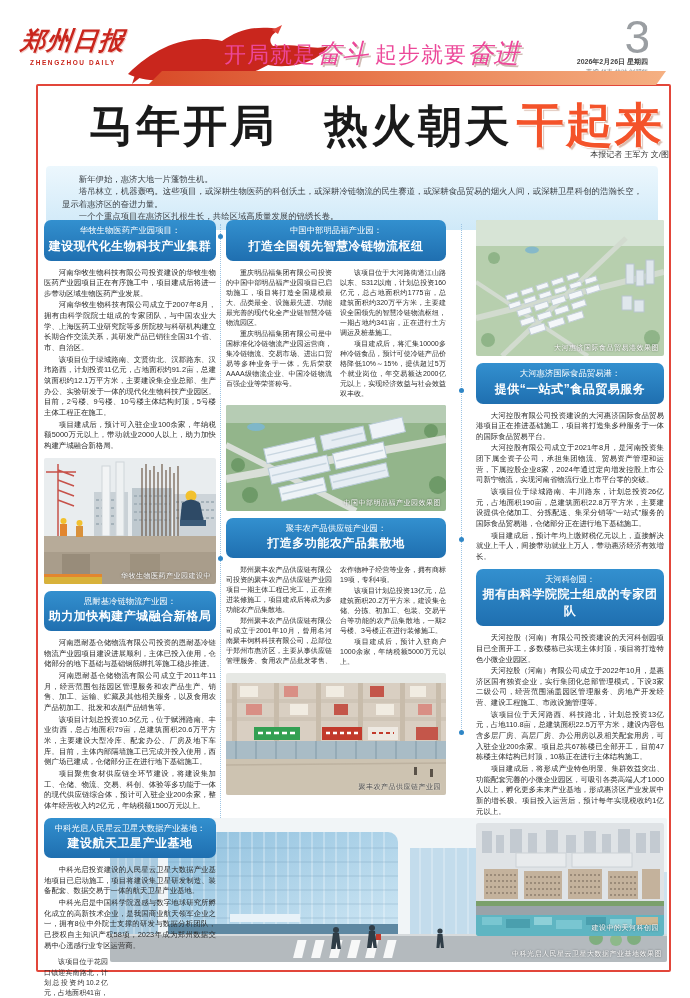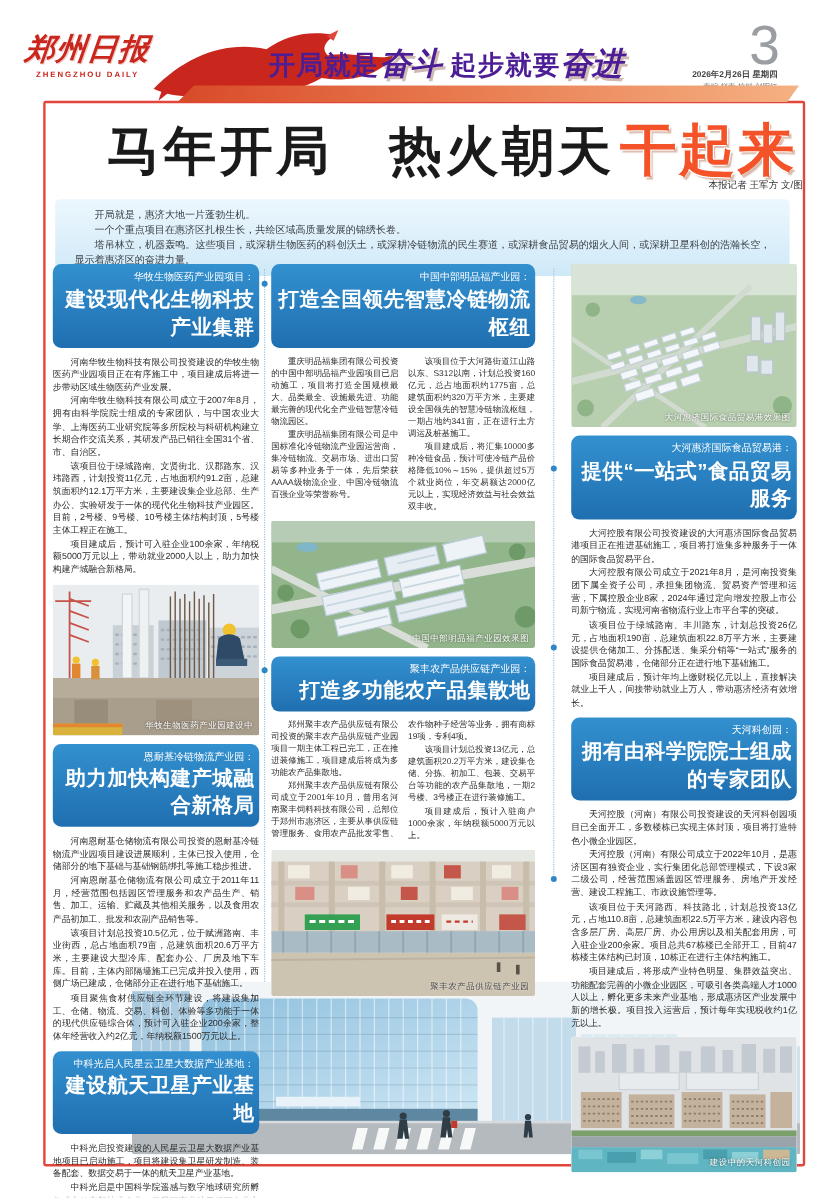--- a/index.html
+++ b/index.html
@@ -6,22 +6,22 @@
   #page{position:relative;width:690px;height:998px;background:#fff;overflow:hidden;
         font-family:"Liberation Sans","DejaVu Sans",sans-serif;color:#222;}
   .abs{position:absolute;}
 
   
   .masthead{left:18px;top:24px;width:110px;text-align:center;}
   .masthead-cn{font-size:25px;font-weight:900;color:#c9261d;font-style:italic;
                transform:skewX(-6deg);letter-spacing:1px;text-shadow:1px 1px 0 rgba(201,38,29,.25);}
   .masthead-en{font-size:6.5px;color:#c9261d;letter-spacing:1.6px;margin-top:2px;font-weight:bold;}
   .horse{left:122px;top:24px;width:212px;height:60px;}
-  .banner{left:224px;top:36px;width:300px;white-space:nowrap;color:#4c1d95;
-          font-weight:700;font-size:22px;letter-spacing:1px;z-index:3;}
+  .banner{left:224px;top:36px;width:300px;white-space:nowrap;color:#ec4899;
+          font-weight:400;font-size:22px;letter-spacing:1px;z-index:3;}
   .banner .accent{font-size:26px;font-style:italic;letter-spacing:0;
           text-shadow:2px 2px 0 rgba(120,60,40,.35);}
   .ribbon{left:148px;top:71px;width:518px;height:14px;z-index:2;
           background:linear-gradient(90deg,#d84a28,#e87a4e 45%,#f5b183);
           clip-path:polygon(14px 0,100% 0,calc(100% - 10px) 100%,0 100%);}
   .pageno{left:594px;top:10px;width:56px;font-size:46px;font-weight:300;color:#9a9ea2;text-align:right;}
   .dateblock{left:500px;top:57px;width:148px;text-align:right;color:#555;}
   .dateline{font-size:7px;font-weight:bold;color:#444;}
   .staffline{font-size:6.3px;color:#777;margin-top:1px;}
 
@@ -40,23 +40,23 @@
   .col{top:220px;z-index:2;}
   .col-left{left:44px;width:172px;}
   .col-mid{left:226px;width:220px;}
   .col-right{left:476px;width:188px;}
   .sep{width:0;border-left:1px dotted #9cc4e4;z-index:1;}
   .sep1{left:220px;top:224px;height:732px;}
   .sep2{left:461px;top:224px;height:511px;}
   .sep-dot{width:5px;height:5px;border-radius:50%;background:#2f86c6;z-index:2;}
 
   .title-box{background:linear-gradient(180deg,#3390cf,#1f6fb0);border-radius:7px;
-             color:#fff;text-align:right;padding:5px 4px 6px 4px;margin:0 0 7px 0;}
+             color:#fff;text-align:center;padding:5px 4px 6px 4px;margin:0 0 7px 0;}
   .title-box .kicker{font-size:8.4px;line-height:1.25;}
-  .title-box .title{font-size:17px;font-weight:bold;letter-spacing:.5px;margin-top:2px;}
+  .title-box .title{font-size:12px;font-weight:bold;letter-spacing:.5px;margin-top:2px;}
 
   .body p{margin:0 0 1px 0;font-size:7.4px;line-height:1.44;text-align:justify;
           text-indent:2em;color:#2b2b2b;}
   .body{margin-bottom:6px;}
   .body.twocol{column-count:2;column-gap:8px;}
   .body.twocol p{font-size:7px;line-height:1.43;}
   .narrowtext{width:64px;max-height:134px;overflow:hidden;}
   .narrowtext p{font-size:7px;line-height:1.45;}
 
   .photo{position:relative;margin:0 0 7px 0;overflow:hidden;border-radius:2px;}
@@ -97,23 +97,23 @@
 
   <div class="abs frame"></div>
 
   <div class="abs headline">
     <span class="main">马年开局　热火朝天</span>
     <span class="accent">干起来</span>
   </div>
   <div class="abs byline">本报记者 王军方 文/图</div>
 
   <div class="abs intro">
-    <p>开局就是，惠济大地一片蓬勃生机。</p>
+    <p>新年伊始，惠济大地一片蓬勃生机。</p>
+    <p>塔吊林立，机器轰鸣。这些项目，或深耕生物医药的科创沃土，或深耕冷链物流的民生赛道，或深耕食品贸易的烟火人间，或深耕卫星科创的浩瀚长空，显示着惠济区的奋进力量。</p>
     <p>一个个重点项目在惠济区扎根生长，共绘区域高质量发展的锦绣长卷。</p>
-    <p>塔吊林立，机器轰鸣。这些项目，或深耕生物医药的科创沃土，或深耕冷链物流的民生赛道，或深耕食品贸易的烟火人间，或深耕卫星科创的浩瀚长空，显示着惠济区的奋进力量。</p>
   </div>
 
   <div class="abs sep sep1"></div>
   <div class="abs sep sep2"></div>
   <div class="abs sep-dot" style="left:218px;top:234px;"></div>
   <div class="abs sep-dot" style="left:218px;top:556px;"></div>
   <div class="abs sep-dot" style="left:459px;top:388px;"></div>
   <div class="abs sep-dot" style="left:459px;top:537px;"></div>
   <div class="abs sep-dot" style="left:459px;top:730px;"></div>
 

